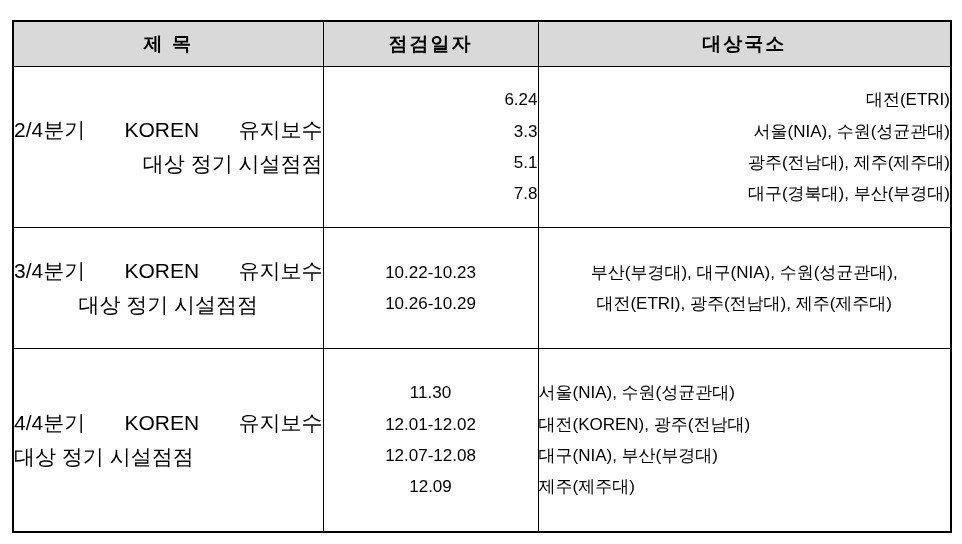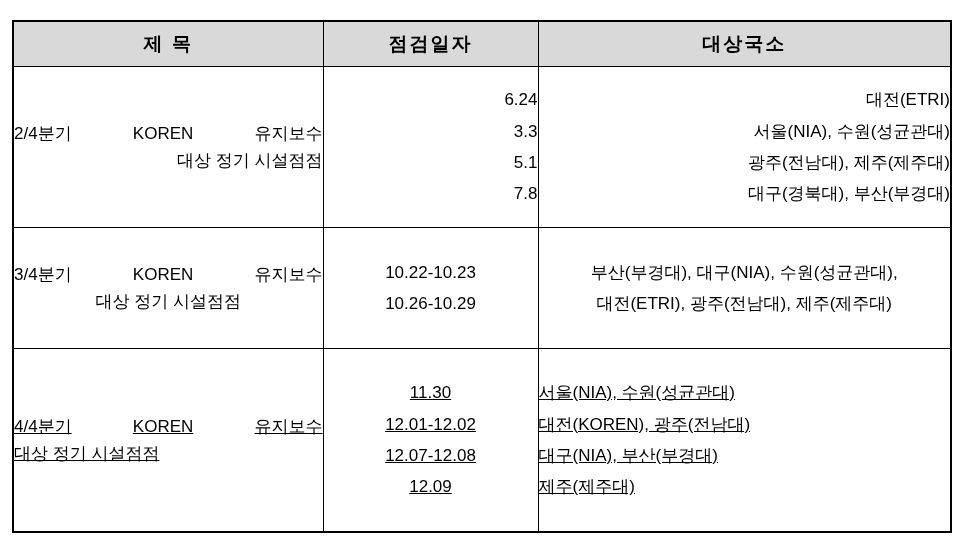--- a/index.html
+++ b/index.html
@@ -40,21 +40,21 @@
     height: 44px;
     text-align: center;
     letter-spacing: 2px;
   }
   .col-title { width: 310px; }
   .col-date  { width: 215px; }
   .col-site  { width: 413px; }
 
   td.cell-title {
     padding: 8px 12px 8px 10px;
-    font-size: 17px;
+    font-size: 21px;
     line-height: 1.6;
   }
   td.cell-title .line {
     display: block;
     white-space: nowrap;
   }
   td.cell-title .line.spread {
     display: flex;
     justify-content: space-between;
   }
@@ -72,21 +72,21 @@
     padding: 8px 10px 8px 12px;
     line-height: 1.85;
     border-radius: 10px;
   }
   td.cell-sites .sline {
     display: block;
     white-space: nowrap;
   }
   tr.row-q2 td { height: 160px; text-align: right; }
   tr.row-q3 td { height: 120px; text-align: center; }
-  tr.row-q4 td { height: 182px; text-decoration: underline; }
+  tr.row-q4 td { height: 182px; }
 </style>
 </head>
 <body>
 
 <div class="page">
   <table class="schedule">
     <colgroup>
       <col class="col-title">
       <col class="col-date">
       <col class="col-site">

